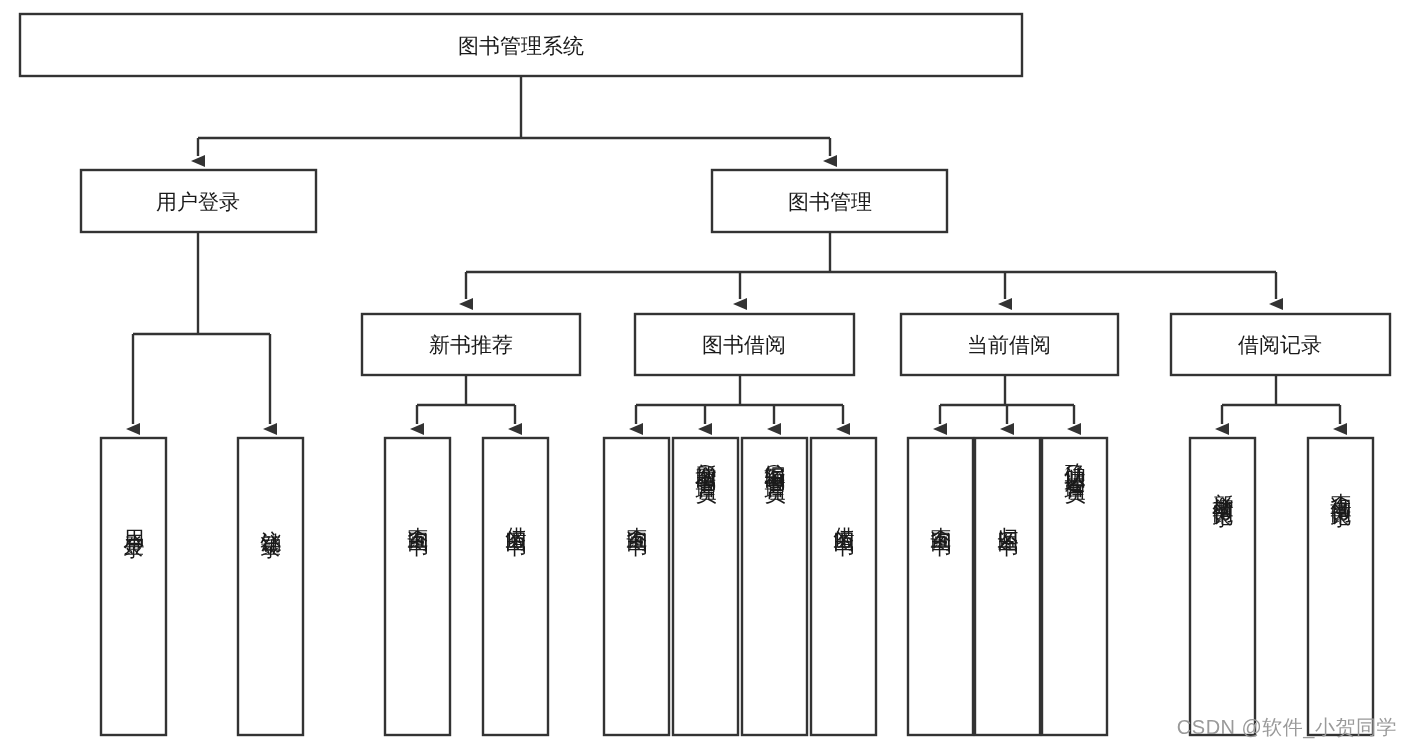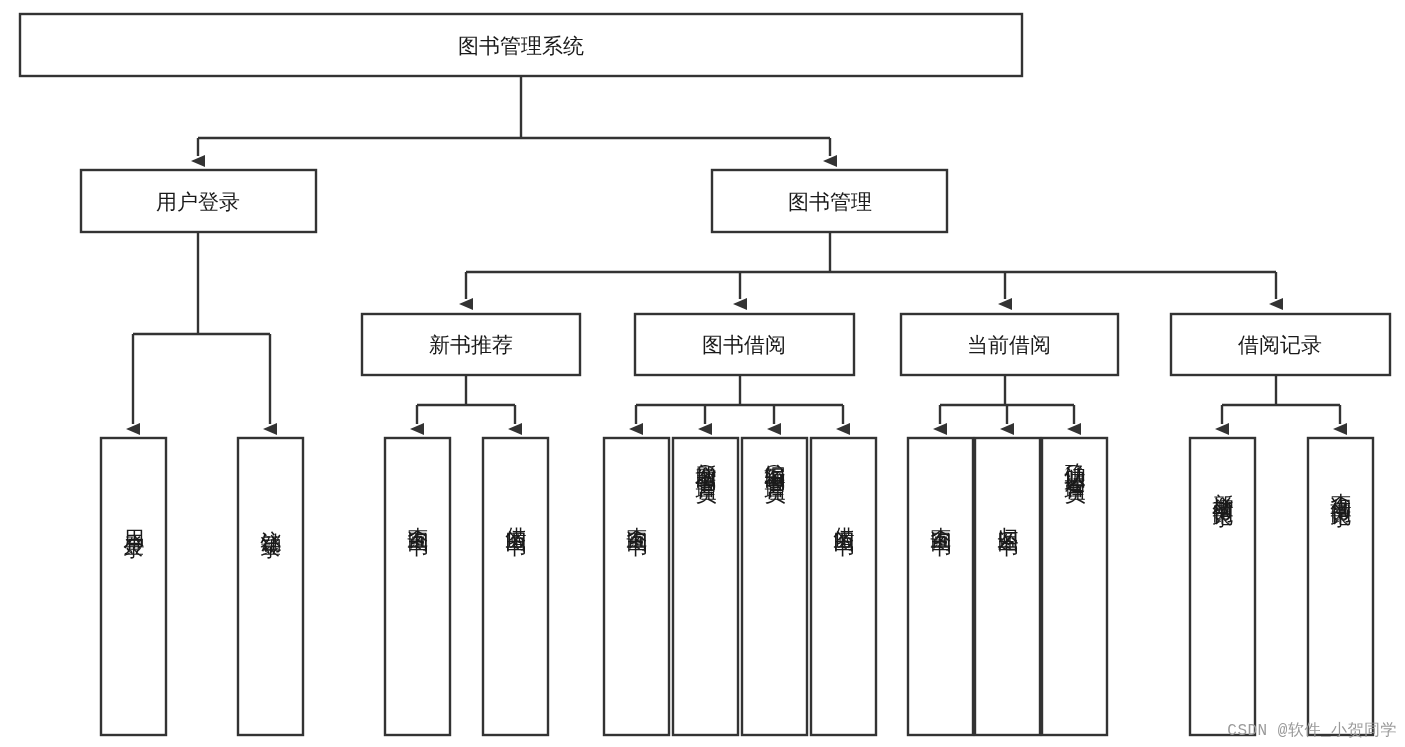--- a/index.html
+++ b/index.html
@@ -67,22 +67,22 @@
     font-size: 21px;
     line-height: 1;
     letter-spacing: 3px;
     color: #1a1a1a;
     white-space: nowrap;
   }
   .watermark {
     position: absolute;
     right: 8px;
     bottom: 6px;
-    font-family: Liberation Mono, monospace;
-    font-size: 16px;
+    font-family: Liberation Sans, sans-serif;
+    font-size: 20px;
     color: #9a9a9a;
     white-space: nowrap;
     letter-spacing: 0.5px;
   }
 </style>
 </head>
 <body>
 
 <div id="diagram-root">
 

